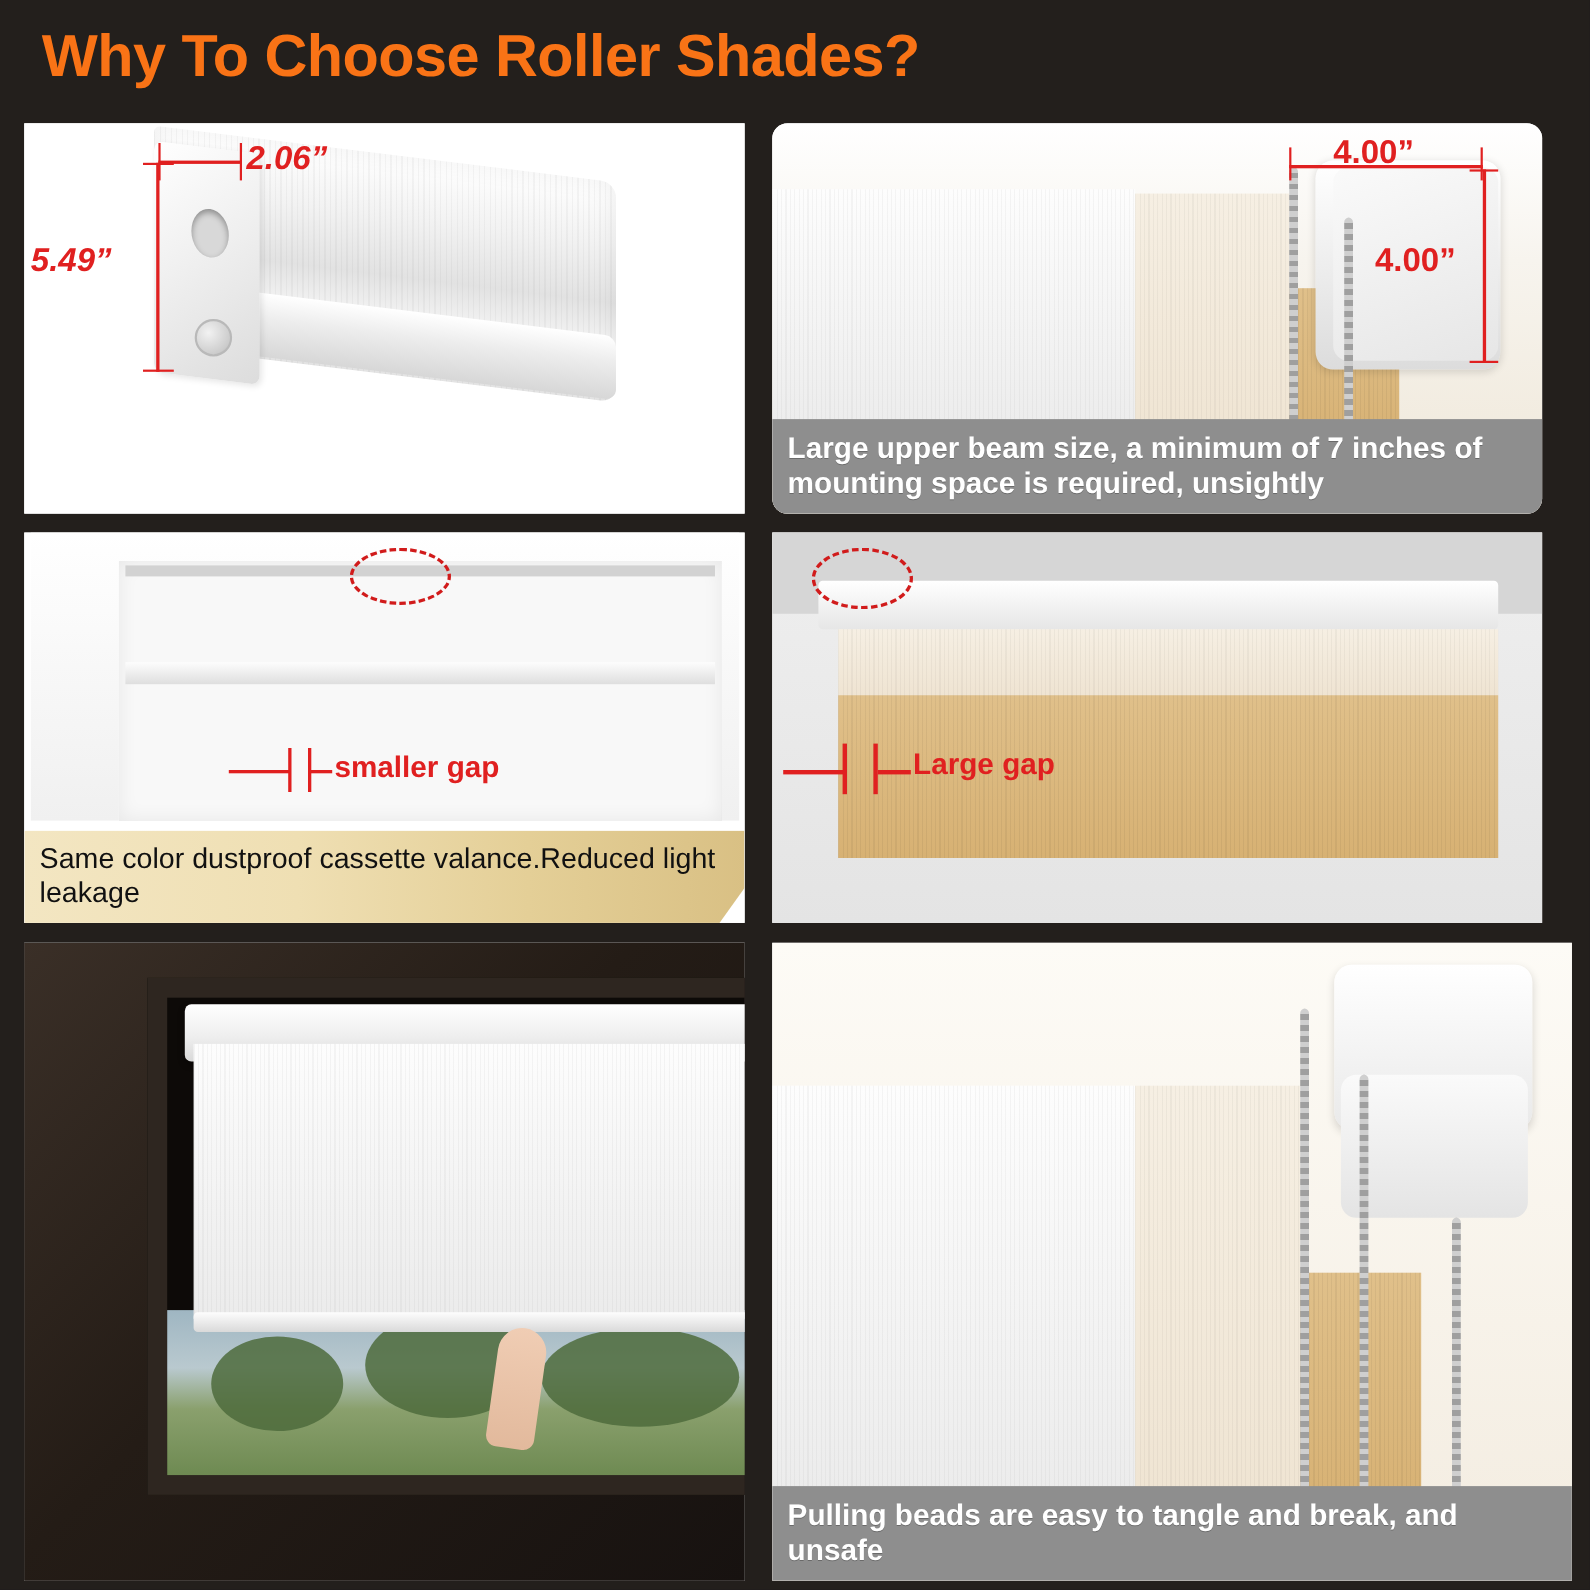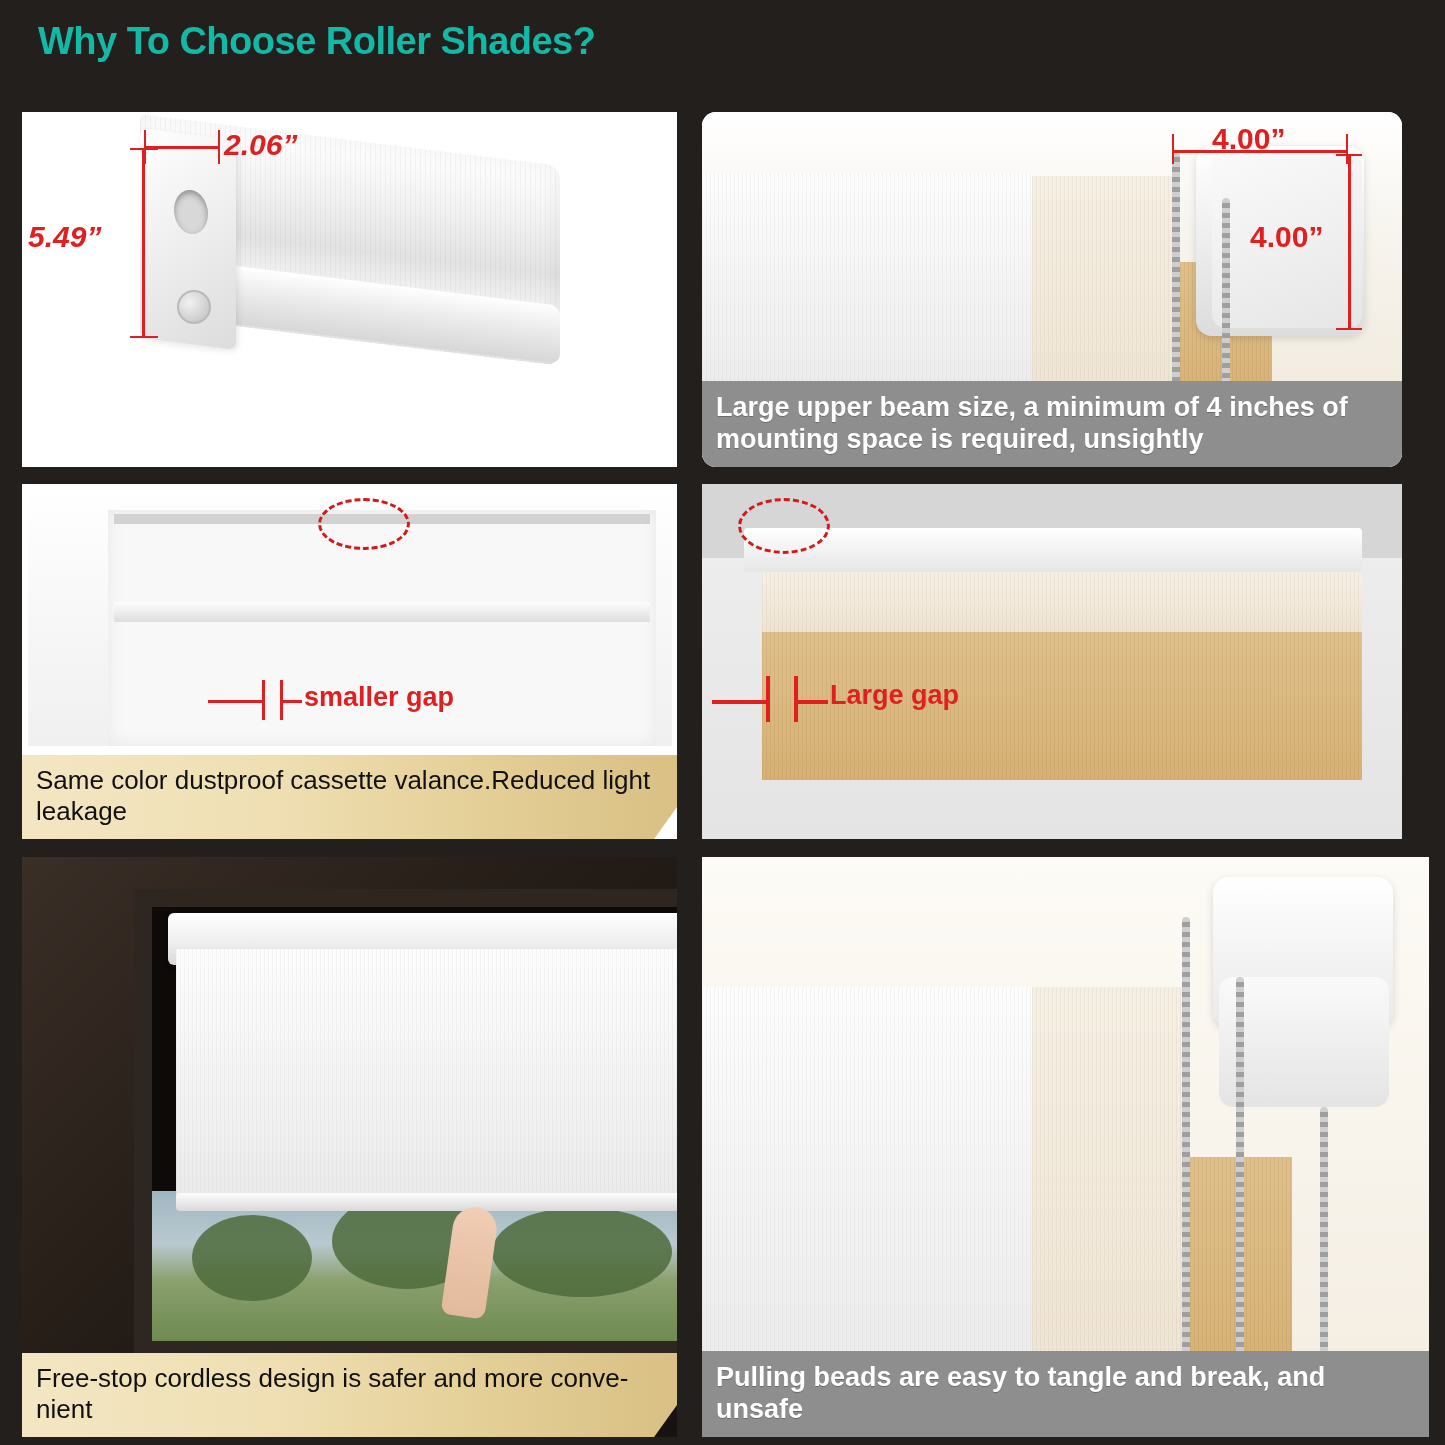--- a/index.html
+++ b/index.html
@@ -7,22 +7,22 @@
     width:1445px;height:1445px;
     background:#231f1c;
     font-family:"Liberation Sans", sans-serif;
     overflow:hidden;
   }
   .page{position:relative;width:1445px;height:1445px;background:#231f1c;}
 
   
   .title{
     position:absolute;left:38px;top:20px;width:1360px;height:70px;
-    font-size:38px;font-weight:bold;
-    color:#14b8a6;
+    font-size:54px;font-weight:bold;
+    color:#f97316;
     letter-spacing:-0.5px;
     white-space:nowrap;
   }
 
   
   .grid{position:absolute;left:22px;top:112px;width:1400px;height:1320px;}
 
   .card{position:absolute;overflow:hidden;background:#ffffff;}
 
   
@@ -238,21 +238,21 @@
         <div class="dimline" style="left:644px;top:22px;width:2px;height:30px;"></div>
         <div class="dimline" style="left:470px;top:38px;width:176px;height:3px;"></div>
         <div class="dimtxt" style="left:510px;top:10px;font-size:30px;">4.00”</div>
 
         <div class="dimline" style="left:646px;top:42px;width:3px;height:176px;"></div>
         <div class="dimline" style="left:634px;top:42px;width:26px;height:2px;"></div>
         <div class="dimline" style="left:634px;top:216px;width:26px;height:2px;"></div>
         <div class="dimtxt" style="left:548px;top:108px;font-size:30px;">4.00”</div>
       </div>
 
-      <div class="cap gray">Large upper beam size, a minimum of 4 inches of mounting space is required, unsightly</div>
+      <div class="cap gray">Large upper beam size, a minimum of 7 inches of mounting space is required, unsightly</div>
     </div>
 
     <div class="card c-ml">
       <div class="photo wht">
         <div class="frame-out"></div>
         <div class="frame-in fabric-white"></div>
 
         <div style="position:absolute;left:92px;top:30px;width:536px;height:10px;background:#d2d2d2;"></div>
         <div style="position:absolute;left:92px;top:118px;width:536px;height:20px;background:linear-gradient(180deg,#fdfdfd,#dedede);"></div>
 
@@ -293,21 +293,20 @@
             <div class="tree" style="left:180px;bottom:52px;width:150px;height:96px;"></div>
             <div class="tree" style="left:340px;bottom:44px;width:180px;height:90px;"></div>
           </div>
 
           <div class="shade-head"></div>
           <div class="shade-body fabric-white"></div>
           <div class="shade-bottom"></div>
           <div class="hand"></div>
         </div>
       </div>
-      <div class="cap gold clip">Free-stop cordless design is safer and more conve-nient</div>
     </div>
 
     <div class="card c-br">
       <div class="photo br-shade" style="background:linear-gradient(180deg,#fdfbf6,#f3ece0);">
         <div class="fabric-white" style="position:absolute;left:0;top:130px;width:330px;height:390px;"></div>
         <div class="fabric-cream" style="position:absolute;left:330px;top:130px;width:150px;height:390px;"></div>
         <div class="fabric-tan" style="position:absolute;left:480px;top:300px;width:110px;height:220px;"></div>
 
         <div style="position:absolute;right:36px;top:20px;width:180px;height:150px;background:linear-gradient(180deg,#ffffff,#e9e9e9);border-radius:16px;box-shadow:0 3px 8px rgba(0,0,0,.14);"></div>
         <div style="position:absolute;right:40px;top:120px;width:170px;height:130px;background:linear-gradient(180deg,#fafafa,#e4e4e4);border-radius:14px;"></div>

